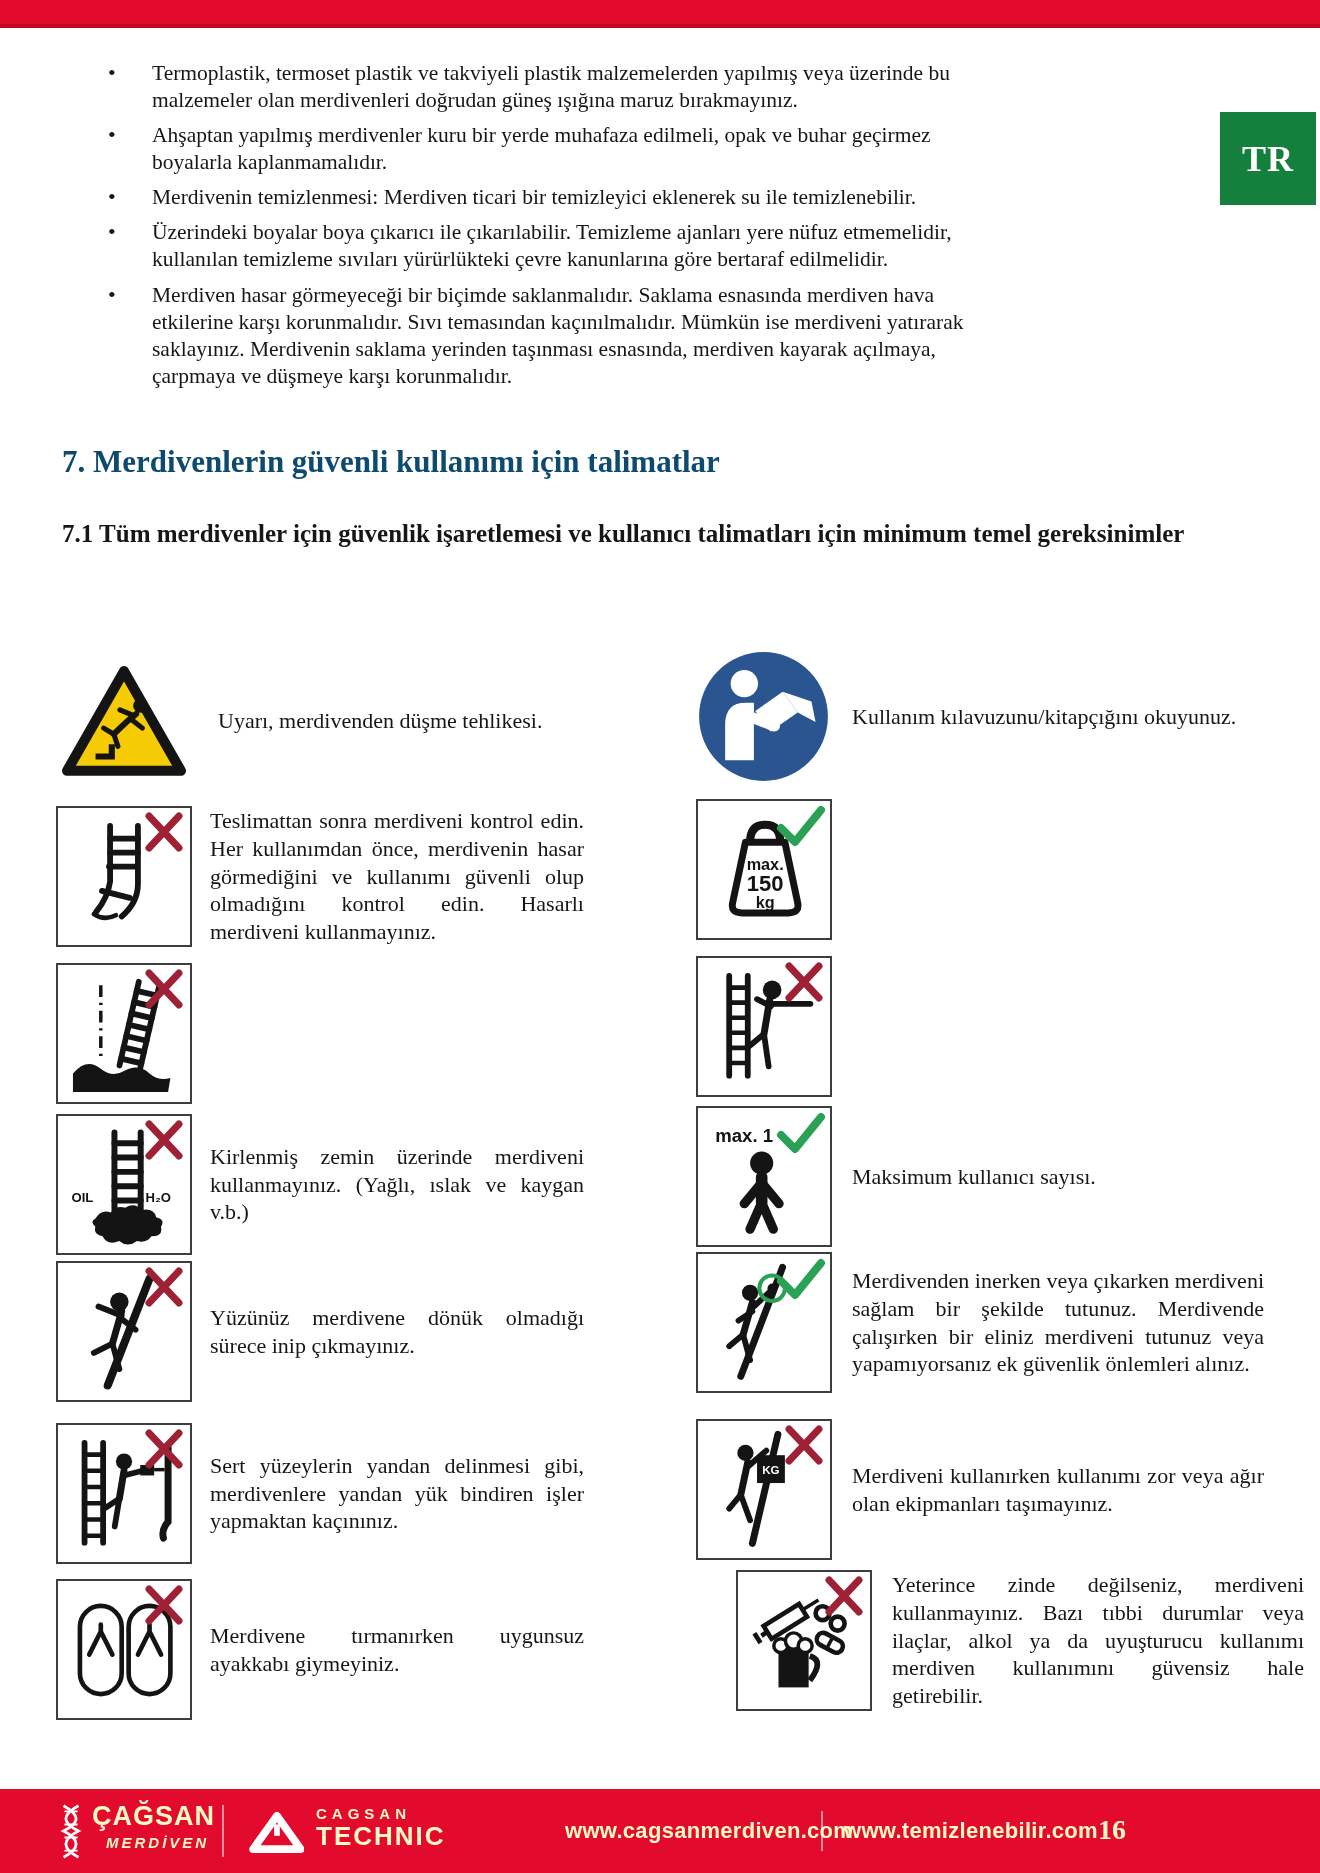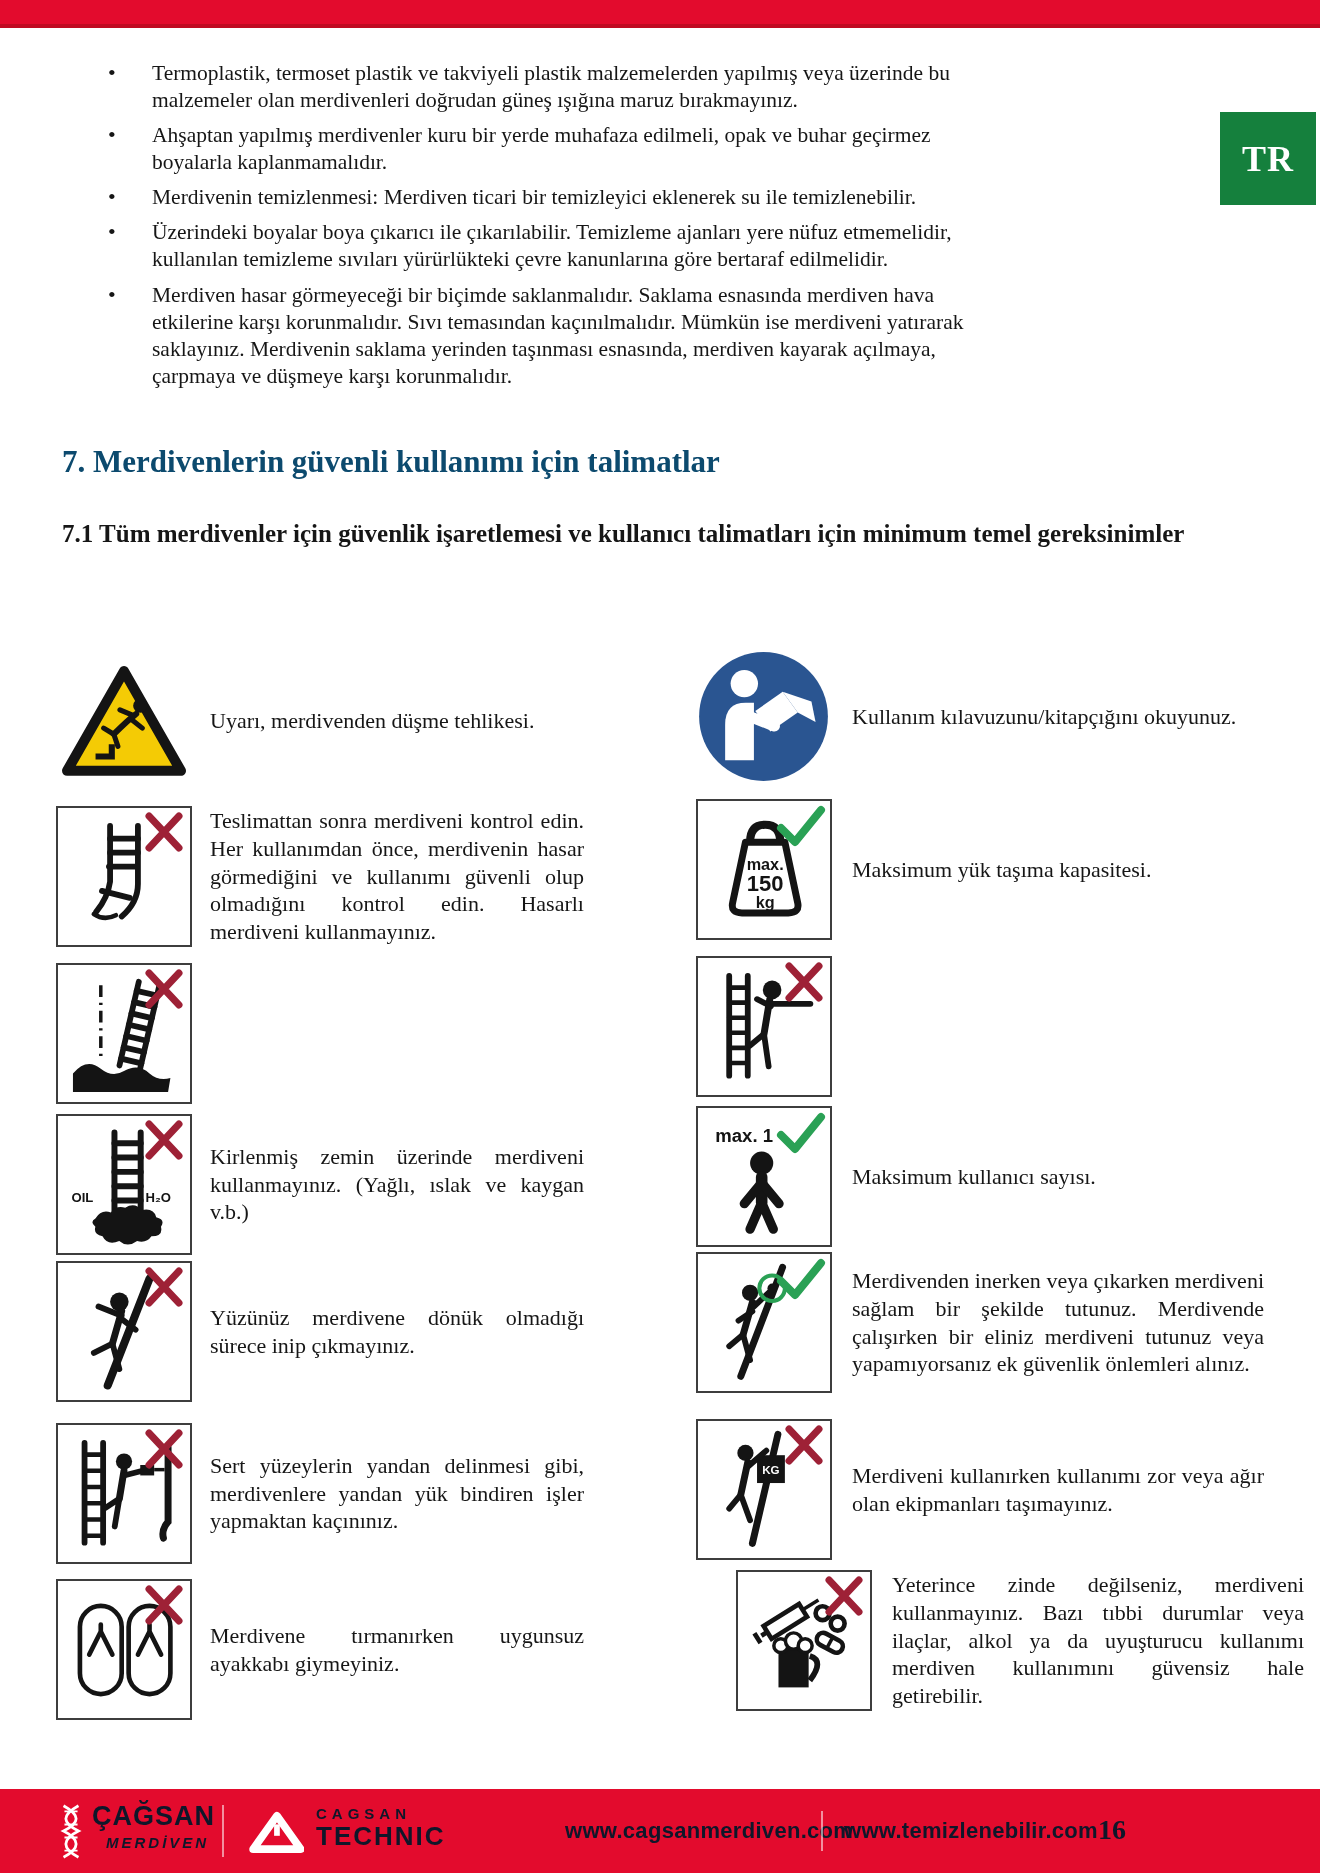--- a/index.html
+++ b/index.html
@@ -15,21 +15,21 @@
   .h-sub{position:absolute;left:62px;top:518px;width:1160px;font-size:25px;font-weight:bold;line-height:1.3;}
   .prow{position:absolute;display:flex;align-items:center;min-height:141px;}
   .iconcell{width:137px;flex:0 0 auto;position:relative;display:flex;justify-content:center;}
   .pbox{width:132px;height:137px;border:2px solid #3e3e3e;background:#fff;position:relative;
         display:flex;align-items:center;justify-content:center;}
   .mark{position:absolute;top:3px;right:3px;}
   .ptext{font-size:22px;line-height:1.27;text-align:justify;}
   .lcol .ptext{width:374px;margin-left:18px;}
   .rcol .ptext{width:412px;margin-left:20px;}
   .footer{position:absolute;left:0;top:1789px;width:1320px;height:84px;background:#e30b2d;
-        font-family:"Liberation Sans",sans-serif;color:#0f172a;}
+        font-family:"Liberation Sans",sans-serif;color:#fef9c3;}
   .f-abs{position:absolute;}
   .brand1-title{font-size:27px;font-weight:bold;letter-spacing:1px;line-height:1;}
   .brand1-sub{font-size:15px;font-weight:bold;font-style:italic;letter-spacing:3px;line-height:1;margin-top:5px;margin-left:14px;}
   .vdiv{position:absolute;width:2px;height:52px;top:16px;background:rgba(255,255,255,.55);}
   .brand2-title{font-size:15px;font-weight:bold;letter-spacing:5px;line-height:1;}
   .brand2-sub{font-size:26px;font-weight:bold;letter-spacing:2px;line-height:1;margin-top:2px;}
   .url{font-size:22px;font-weight:bold;letter-spacing:.3px;}
   .pageno{font-family:"Liberation Serif",serif;font-size:28px;font-weight:bold;}
   svg{display:block;}
 </style>
@@ -47,21 +47,21 @@
     <li>Termoplastik, termoset plastik ve takviyeli plastik malzemelerden yapılmış veya üzerinde bu malzemeler olan merdivenleri doğrudan güneş ışığına maruz bırakmayınız.</li>
     <li>Ahşaptan yapılmış merdivenler kuru bir yerde muhafaza edilmeli, opak ve buhar geçirmez boyalarla kaplanmamalıdır.</li>
     <li>Merdivenin temizlenmesi: Merdiven ticari bir temizleyici eklenerek su ile temizlenebilir.</li>
     <li>Üzerindeki boyalar boya çıkarıcı ile çıkarılabilir. Temizleme ajanları yere nüfuz etmemelidir, kullanılan temizleme sıvıları yürürlükteki çevre kanunlarına göre bertaraf edilmelidir.</li>
     <li>Merdiven hasar görmeyeceği bir biçimde saklanmalıdır. Saklama esnasında merdiven hava etkilerine karşı korunmalıdır. Sıvı temasından kaçınılmalıdır.  Mümkün ise merdiveni yatırarak saklayınız. Merdivenin saklama yerinden taşınması esnasında, merdiven kayarak açılmaya, çarpmaya ve düşmeye karşı korunmalıdır.</li>
   </ul>
 
   <div class="h-red">7. Merdivenlerin güvenli kullanımı için talimatlar</div>
   <div class="h-sub">7.1 Tüm merdivenler için güvenlik işaretlemesi ve kullanıcı talimatları için minimum temel gereksinimler</div>
 
-  <div class="prow lcol" style="left:55px;top:650px;">
+  <div class="prow lcol" style="left:55px;top:650px;gap:8px;">
     <div class="iconcell">
       <svg width="126" height="118" viewBox="0 0 124 114">
         <path d="M62 8 L118 106 H6 Z" fill="#f4cb05" stroke="#141414" stroke-width="10" stroke-linejoin="round"></path>
         <circle cx="78" cy="42" r="7" fill="#141414"></circle>
         <path d="M74 50 C66 56 60 62 52 70" stroke="#141414" stroke-width="6" fill="none" stroke-linecap="round"></path>
         <path d="M72 52 L58 46 M70 56 L80 64 M52 70 L42 64 M52 70 L56 82" stroke="#141414" stroke-width="5" fill="none" stroke-linecap="round"></path>
         <path d="M34 92 h16 v-12" stroke="#141414" stroke-width="6" fill="none"></path>
       </svg>
     </div>
     <div class="ptext">Uyarı, merdivenden düşme tehlikesi.</div>
@@ -221,21 +221,20 @@
           <text x="51" y="70" text-anchor="middle" font-family="Liberation Sans, sans-serif" font-size="19" font-weight="bold" fill="#141414">150</text>
           <text x="51" y="85" text-anchor="middle" font-family="Liberation Sans, sans-serif" font-size="14" font-weight="bold" fill="#141414">kg</text>
         </svg>
         <span class="mark">
           <svg width="52" height="44" viewBox="0 0 52 44">
             <path d="M6 24 L20 38 L46 6" stroke="#2aa155" stroke-width="8" fill="none" stroke-linecap="round" stroke-linejoin="round"></path>
           </svg>
         </span>
       </div>
     </div>
-    <div class="ptext">Maksimum yük taşıma kapasitesi.</div>
   </div>
 
   <div class="prow rcol" style="left:695px;top:956px;">
     <div class="iconcell">
       <div class="pbox">
         <svg width="116" height="122" viewBox="0 0 100 104">
           <g stroke="#141414" stroke-width="5" fill="none" stroke-linecap="round">
             <path d="M20 8 V94 M36 8 V94"></path>
             <path d="M20 18 H36 M20 31 H36 M20 44 H36 M20 57 H36 M20 70 H36 M20 83 H36" stroke-width="4"></path>
           </g>

